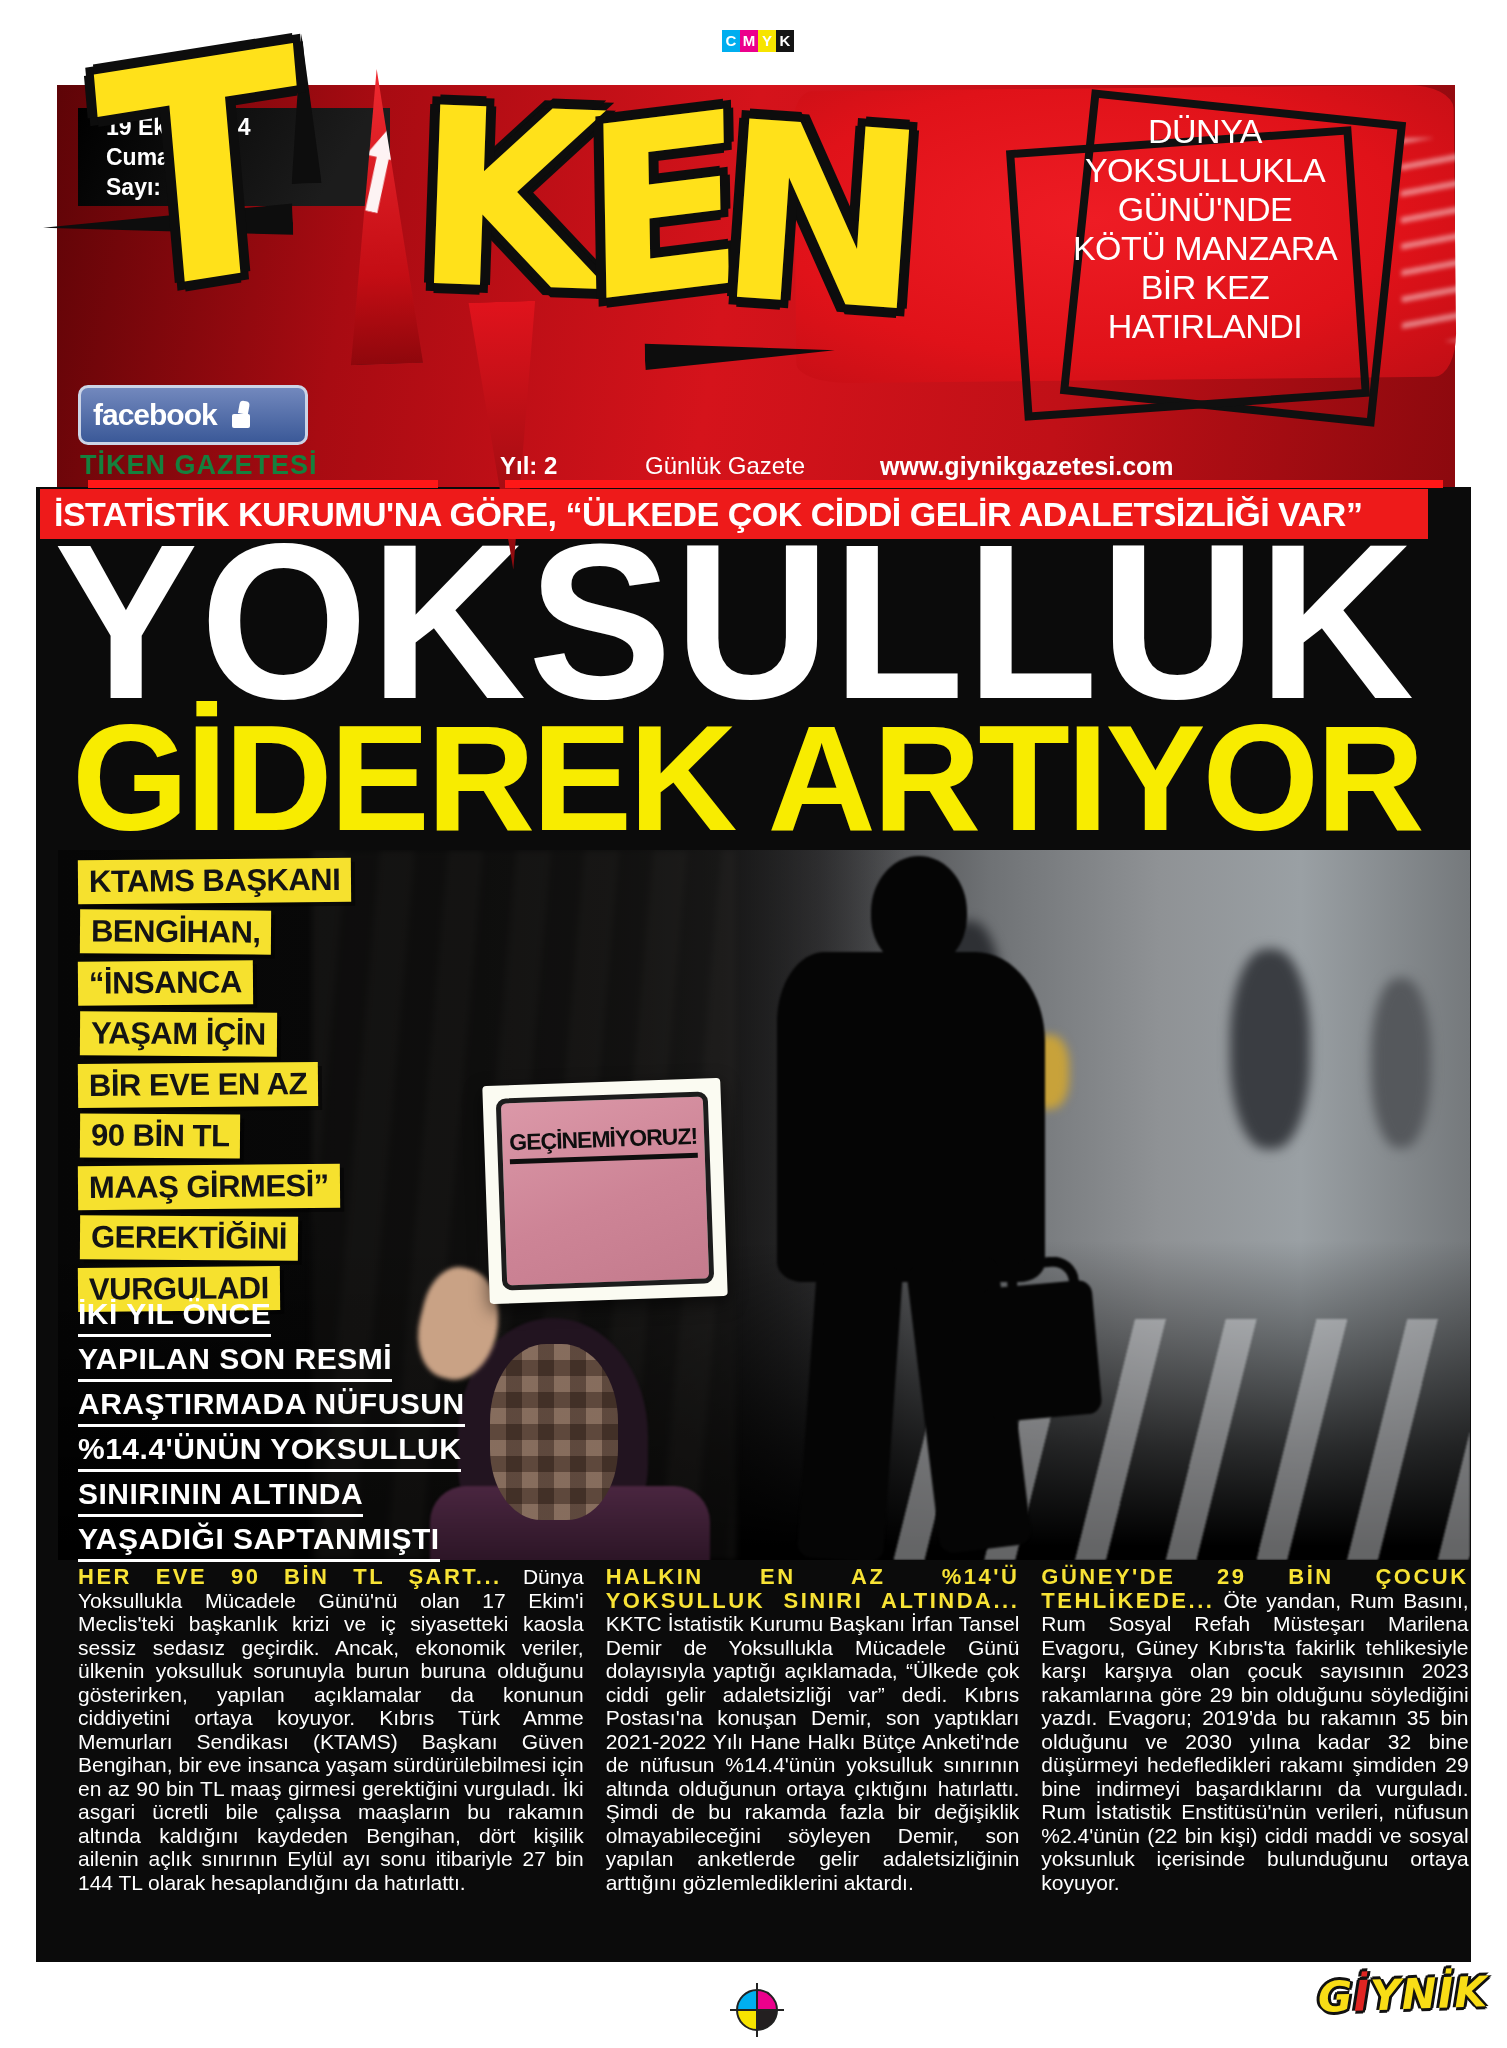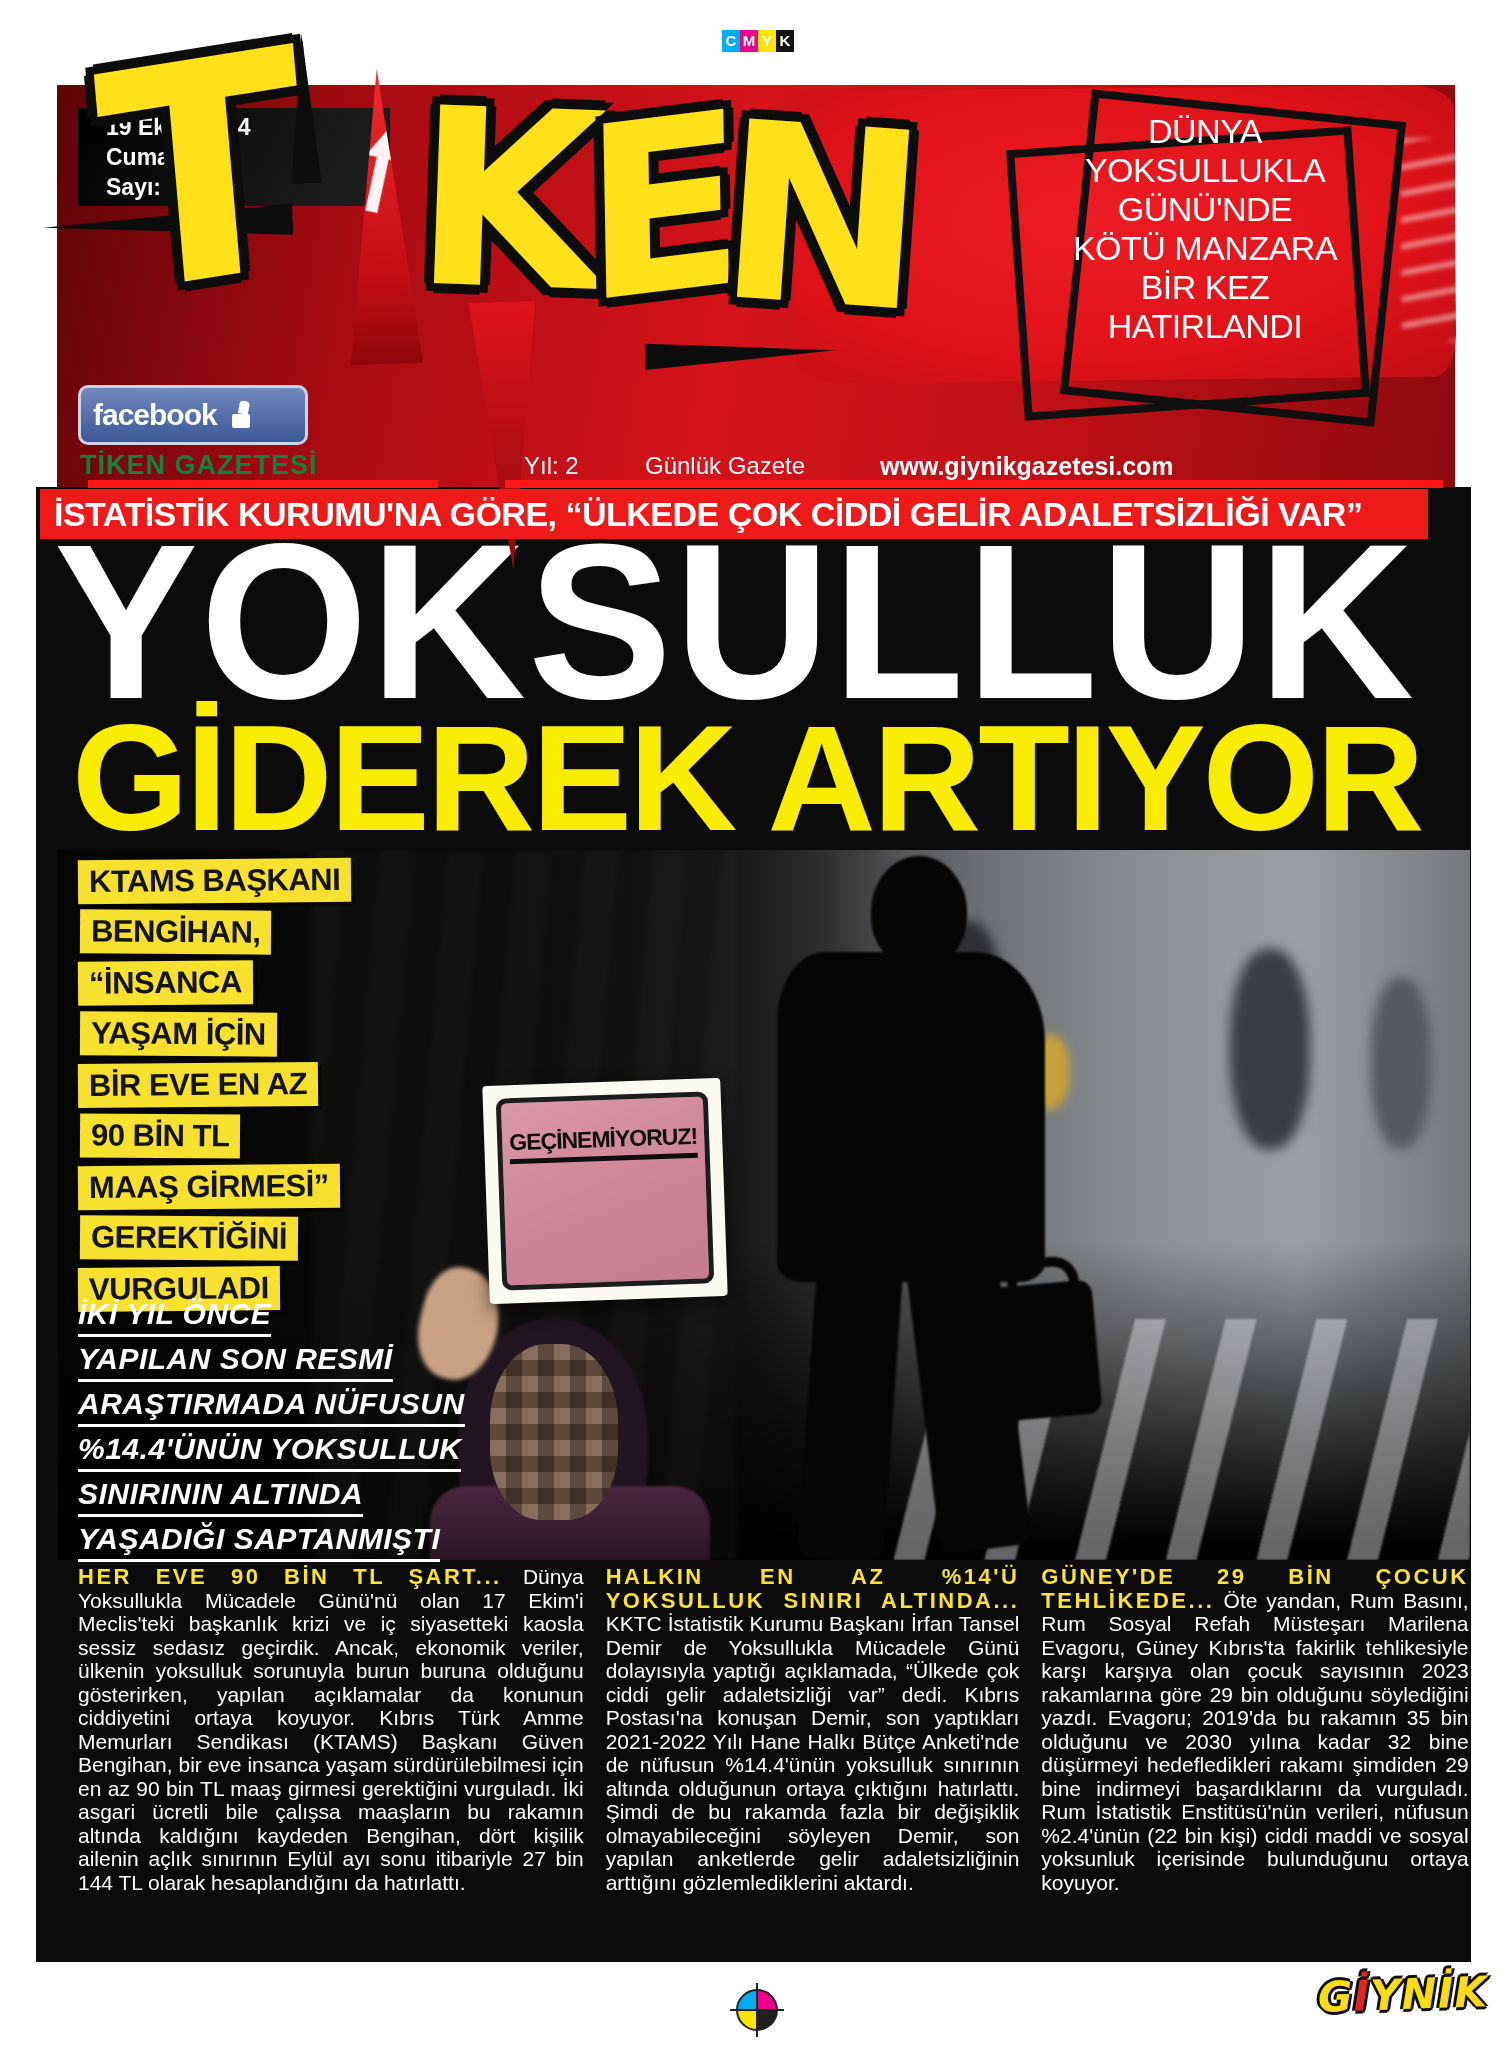--- a/index.html
+++ b/index.html
@@ -55,21 +55,21 @@
             border:3px solid #ccd4e6;border-radius:10px;display:flex;align-items:center;gap:10px;
             background:linear-gradient(#7288bd,#3b5998);padding:0 12px;box-sizing:border-box;}
   .fb-badge .fb-word{color:#fff;font-weight:bold;font-size:30px;letter-spacing:-1px;}
   .thumb{position:relative;width:28px;height:28px;}
   .thumb::before{content:"";position:absolute;left:12px;top:0;width:10px;height:13px;background:#fff;
                  border-radius:4px 4px 0 0;transform:rotate(10deg);}
   .thumb::after{content:"";position:absolute;left:5px;bottom:1px;width:18px;height:14px;background:#fff;border-radius:2px;}
   .masthead-caption{position:absolute;left:80px;top:450px;z-index:4;color:#15803d;font-weight:bold;
             font-size:27px;letter-spacing:1px;}
   .meta{position:absolute;top:452px;z-index:4;color:#fff;font-size:24px;}
-  .meta-year{left:524px;} .meta-freq{left:645px;} .meta-site{left:880px;font-weight:bold;font-size:25px;}
+  .meta-year{left:500px;font-weight:bold;} .meta-freq{left:645px;} .meta-site{left:880px;font-weight:bold;font-size:25px;}
   .redline{position:absolute;top:480px;height:8px;background:#ff1717;z-index:4;}
   .redline1{left:88px;width:350px;} .redline2{left:505px;width:938px;}
 
   
   .tr-text{position:absolute;left:955px;top:112px;width:500px;z-index:4;text-align:center;
            color:#fff;font-weight:400;font-size:34px;line-height:39px;letter-spacing:-0.5px;}
   .tr-text span{display:block;}
 
   
   .kicker{position:absolute;left:40px;top:489px;width:1388px;height:50px;z-index:6;background:#ee1a1a;
@@ -134,21 +134,21 @@
   .sign-text{font-weight:bold;font-size:23px;letter-spacing:-1px;color:#0e0e0e;height:30px;
         border-bottom:5px solid #0e0e0e;white-space:nowrap;font-family:"Liberation Sans",sans-serif;}
 
   
   .callout{position:absolute;left:42px;top:372px;z-index:7;}
   .chip{display:table;background:#f6e12e;color:#141414;font-weight:bold;font-size:31px;line-height:1;
         padding:6px 11px 7px;margin-bottom:7px;letter-spacing:-0.5px;box-shadow:4px 4px 0 rgba(0,0,0,.45);}
   .chip:nth-child(odd){transform:rotate(-0.5deg);}
   .chip:nth-child(even){transform:rotate(0.4deg) translateX(2px);}
 
-  .sub-callout{position:absolute;left:42px;top:812px;z-index:7;font-style:italic;}
+  .sub-callout{position:absolute;left:42px;top:812px;z-index:7;}
   .sub-line{display:table;color:#fff;font-weight:bold;font-size:30px;line-height:1;letter-spacing:0.5px;
         padding-bottom:5px;border-bottom:3px solid #fff;margin-bottom:7px;}
 
   
   .cols{position:absolute;left:42px;top:1078px;width:1352px;display:flex;gap:22px;z-index:7;}
   .col{text-align:justify;}
   .col1{flex:0 0 37.4%;} .col2{flex:0 0 30.6%;} .col3{flex:0 0 31.6%;}
   .col p{margin:0;color:#fff;font-size:21px;line-height:23.5px;font-family:"Liberation Sans",sans-serif;}
   .lead{color:#f8e335;font-weight:bold;letter-spacing:2.5px;font-size:22px;margin-top:8px;}
   .lead::after{content:" ";letter-spacing:0;}

